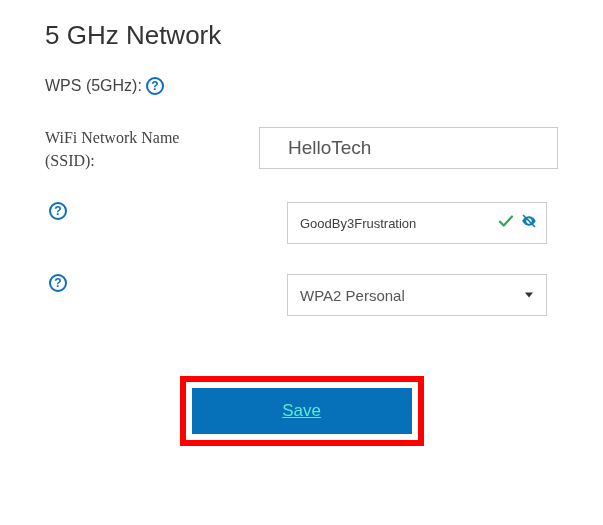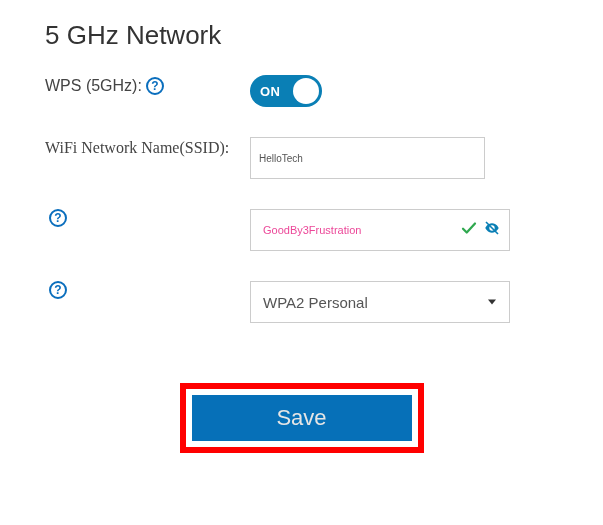--- a/index.html
+++ b/index.html
@@ -18,20 +18,21 @@
     h1 {
       font-size: 26px;
       font-weight: 400;
       color: #333;
       margin-bottom: 24px;
     }
     .form-row {
       display: flex;
       align-items: flex-start;
       margin-bottom: 30px;
+      gap: 37px;
     }
     .label-col {
       width: 205px;
       display: flex;
       align-items: center;
       flex-wrap: wrap;
       font-size: 16px;
       color: #444;
       line-height: 1.4;
     }
@@ -81,39 +82,39 @@
     .toggle-knob {
       position: absolute;
       right: 3px;
       top: 3px;
       width: 26px;
       height: 26px;
       background: #fff;
       border-radius: 50%;
     }
     .text-input {
-      width: 235px;
+      width: 299px;
       height: 42px;
       border: 1px solid #ccc;
-      padding: 0 8px;
-      font-size: 10px;
+      padding: 0 28px;
+      font-size: 19px;
       color: #555;
       outline: none;
     }
     .password-wrap {
       position: relative;
       width: 260px;
     }
     .password-input {
       width: 100%;
       height: 42px;
       border: 1px solid #ccc;
       padding: 0 60px 0 12px;
-      font-size: 11px;
-      color: #ec4899;
+      font-size: 13px;
+      color: #404040;
       outline: none;
     }
     .pw-icons {
       position: absolute;
       right: 8px;
       top: 50%;
       transform: translateY(-50%);
       display: flex;
       align-items: center;
       gap: 4px;
@@ -159,43 +160,38 @@
       justify-content: center;
       margin-top: 60px;
     }
     .save-highlight {
       border: 6px solid #ff0000;
       padding: 6px;
       display: inline-block;
     }
     .save-button {
       background: #0670b8;
-      color: #e5e5e5;
+      color: #5eead4;
       border: none;
       width: 220px;
       height: 46px;
-      font-size: 22px;
-      cursor: pointer;
+      font-size: 17px;
+      cursor: pointer;
+      text-decoration: underline;
     }
   </style>
 </head>
 <body>
 
 <h1>5 GHz Network</h1>
 
 <div class="form-row">
   <div class="label-col">
     <span>WPS (5GHz):</span>
     <span class="help-icon">?</span>
-  </div>
-  <div class="field-col">
-    <div class="toggle">
-      <span class="toggle-label">ON</span>
-      <span class="toggle-knob"></span>
-    </div>
   </div>
 </div>
 
 <div class="form-row">
   <div class="label-col multi">
     <div class="label-line1">
       <span>WiFi Network Name</span>
     </div>
     <span>(SSID):</span>
   </div>

